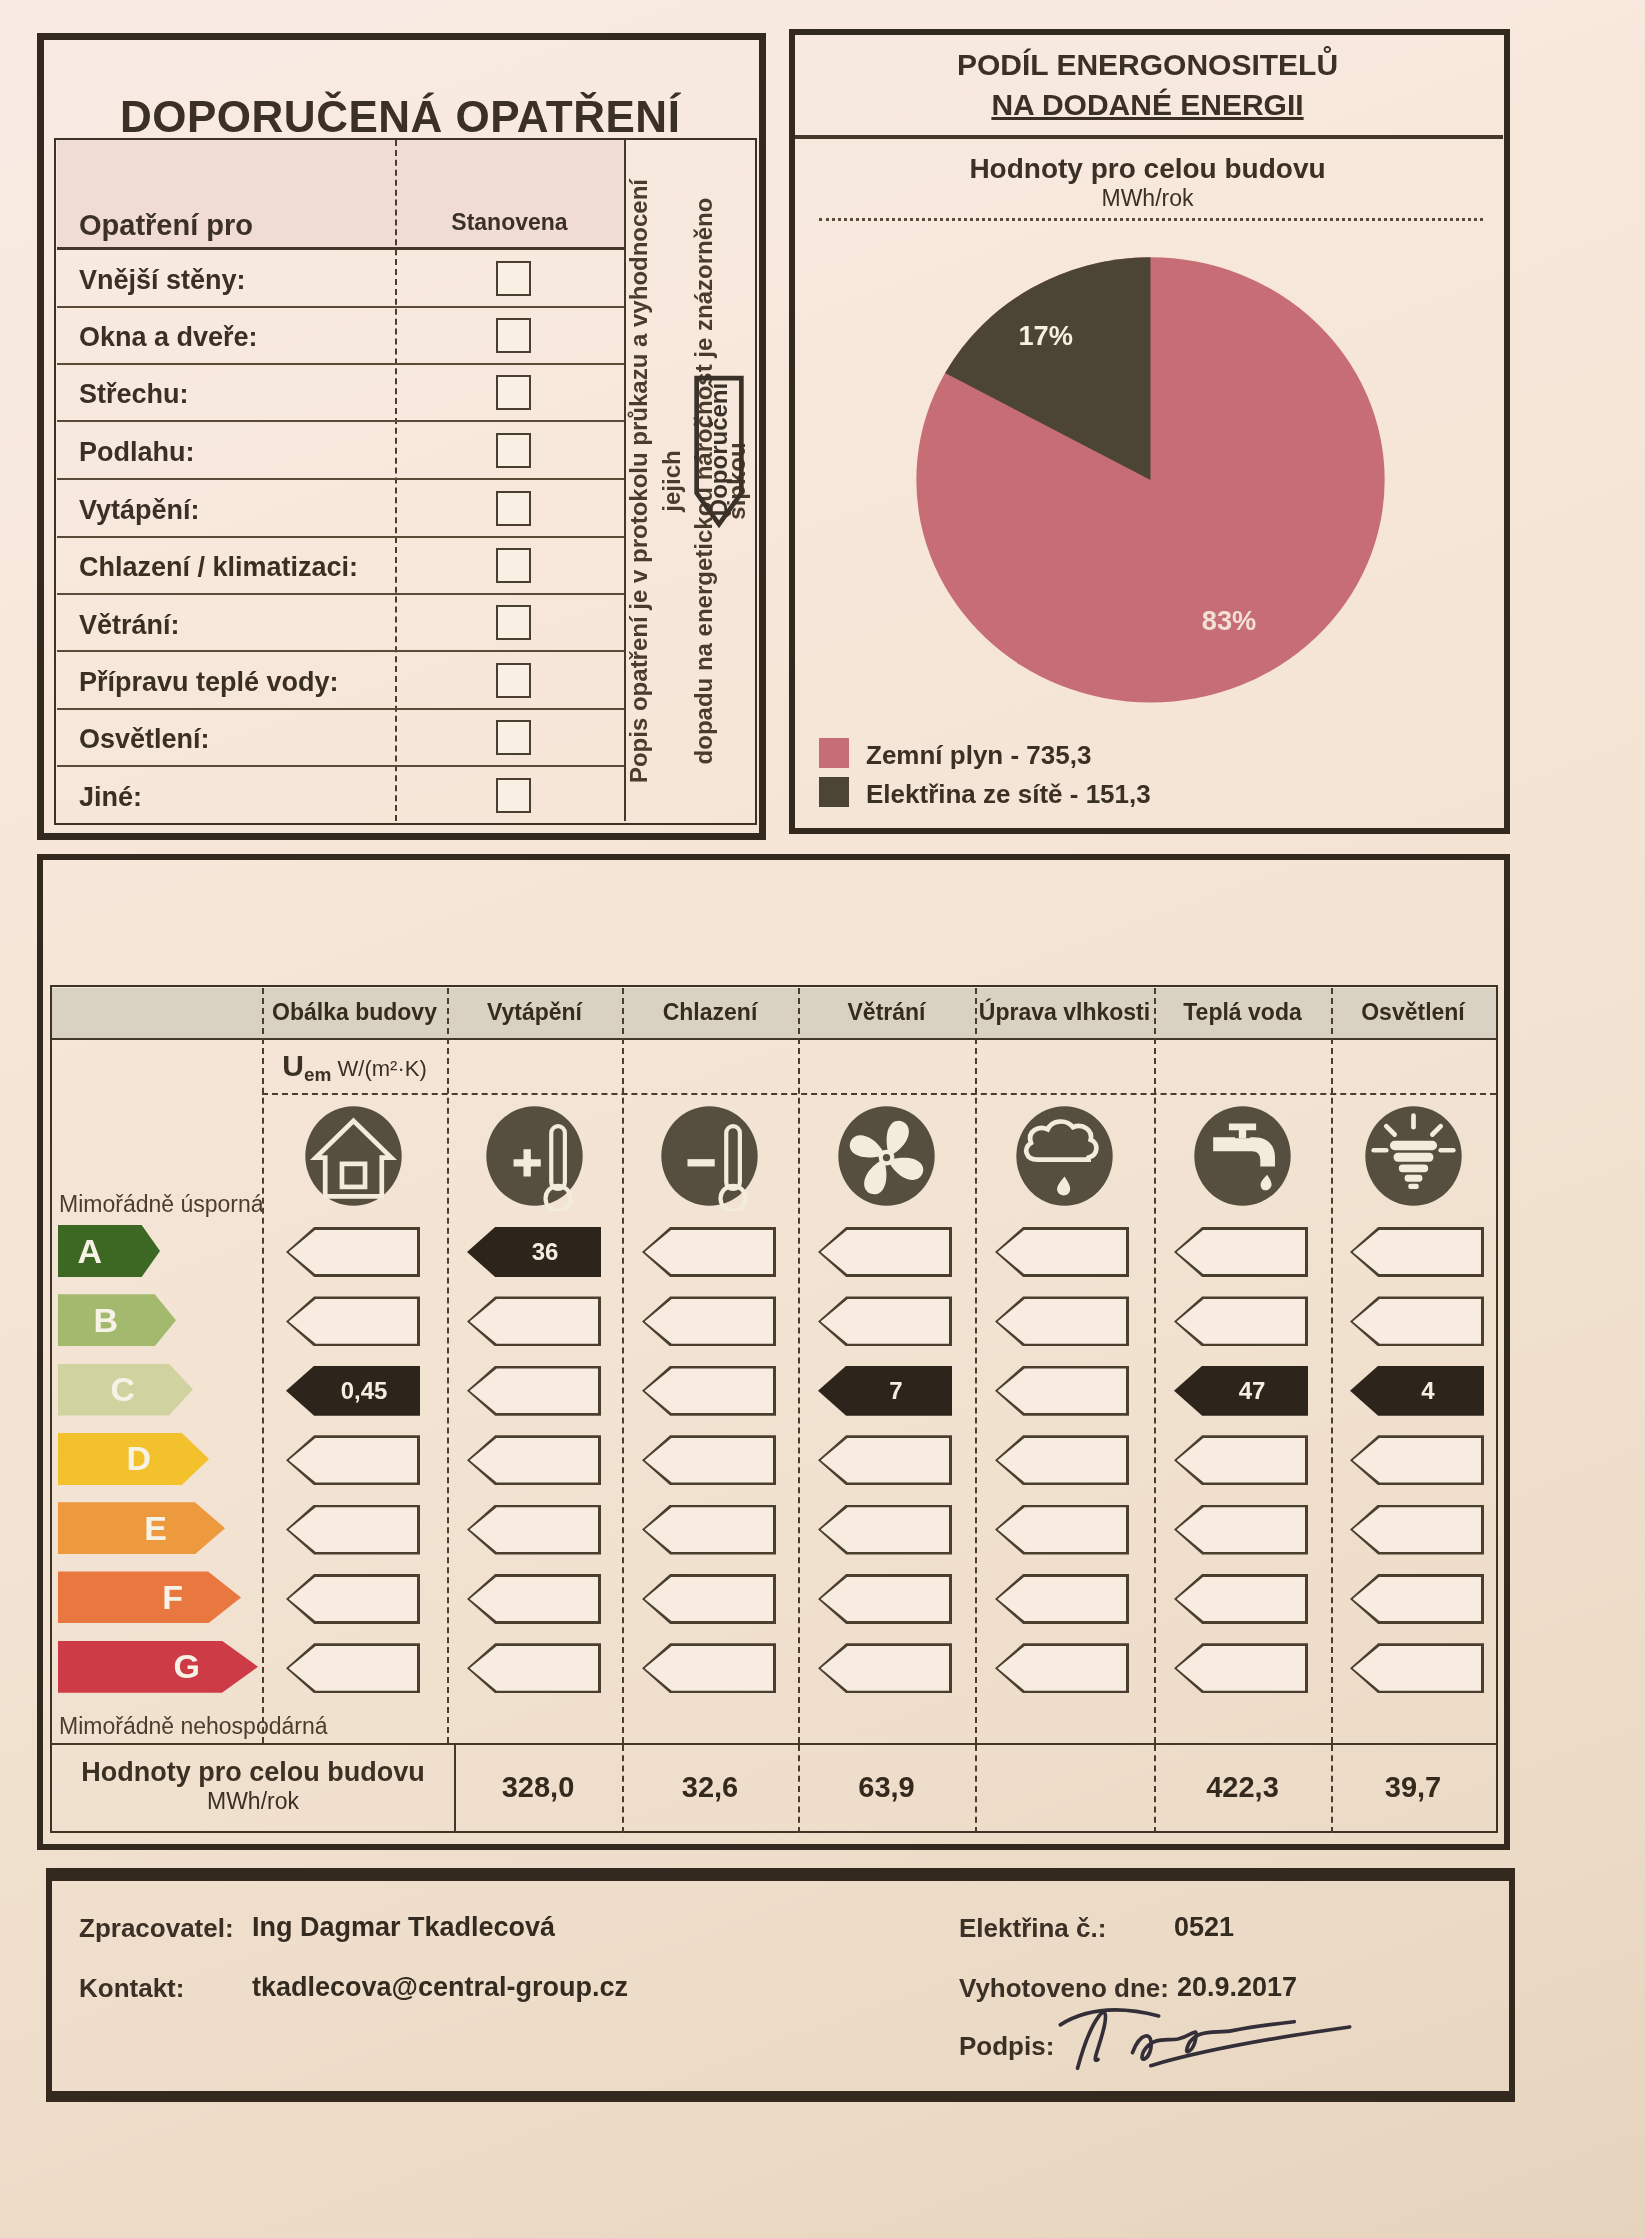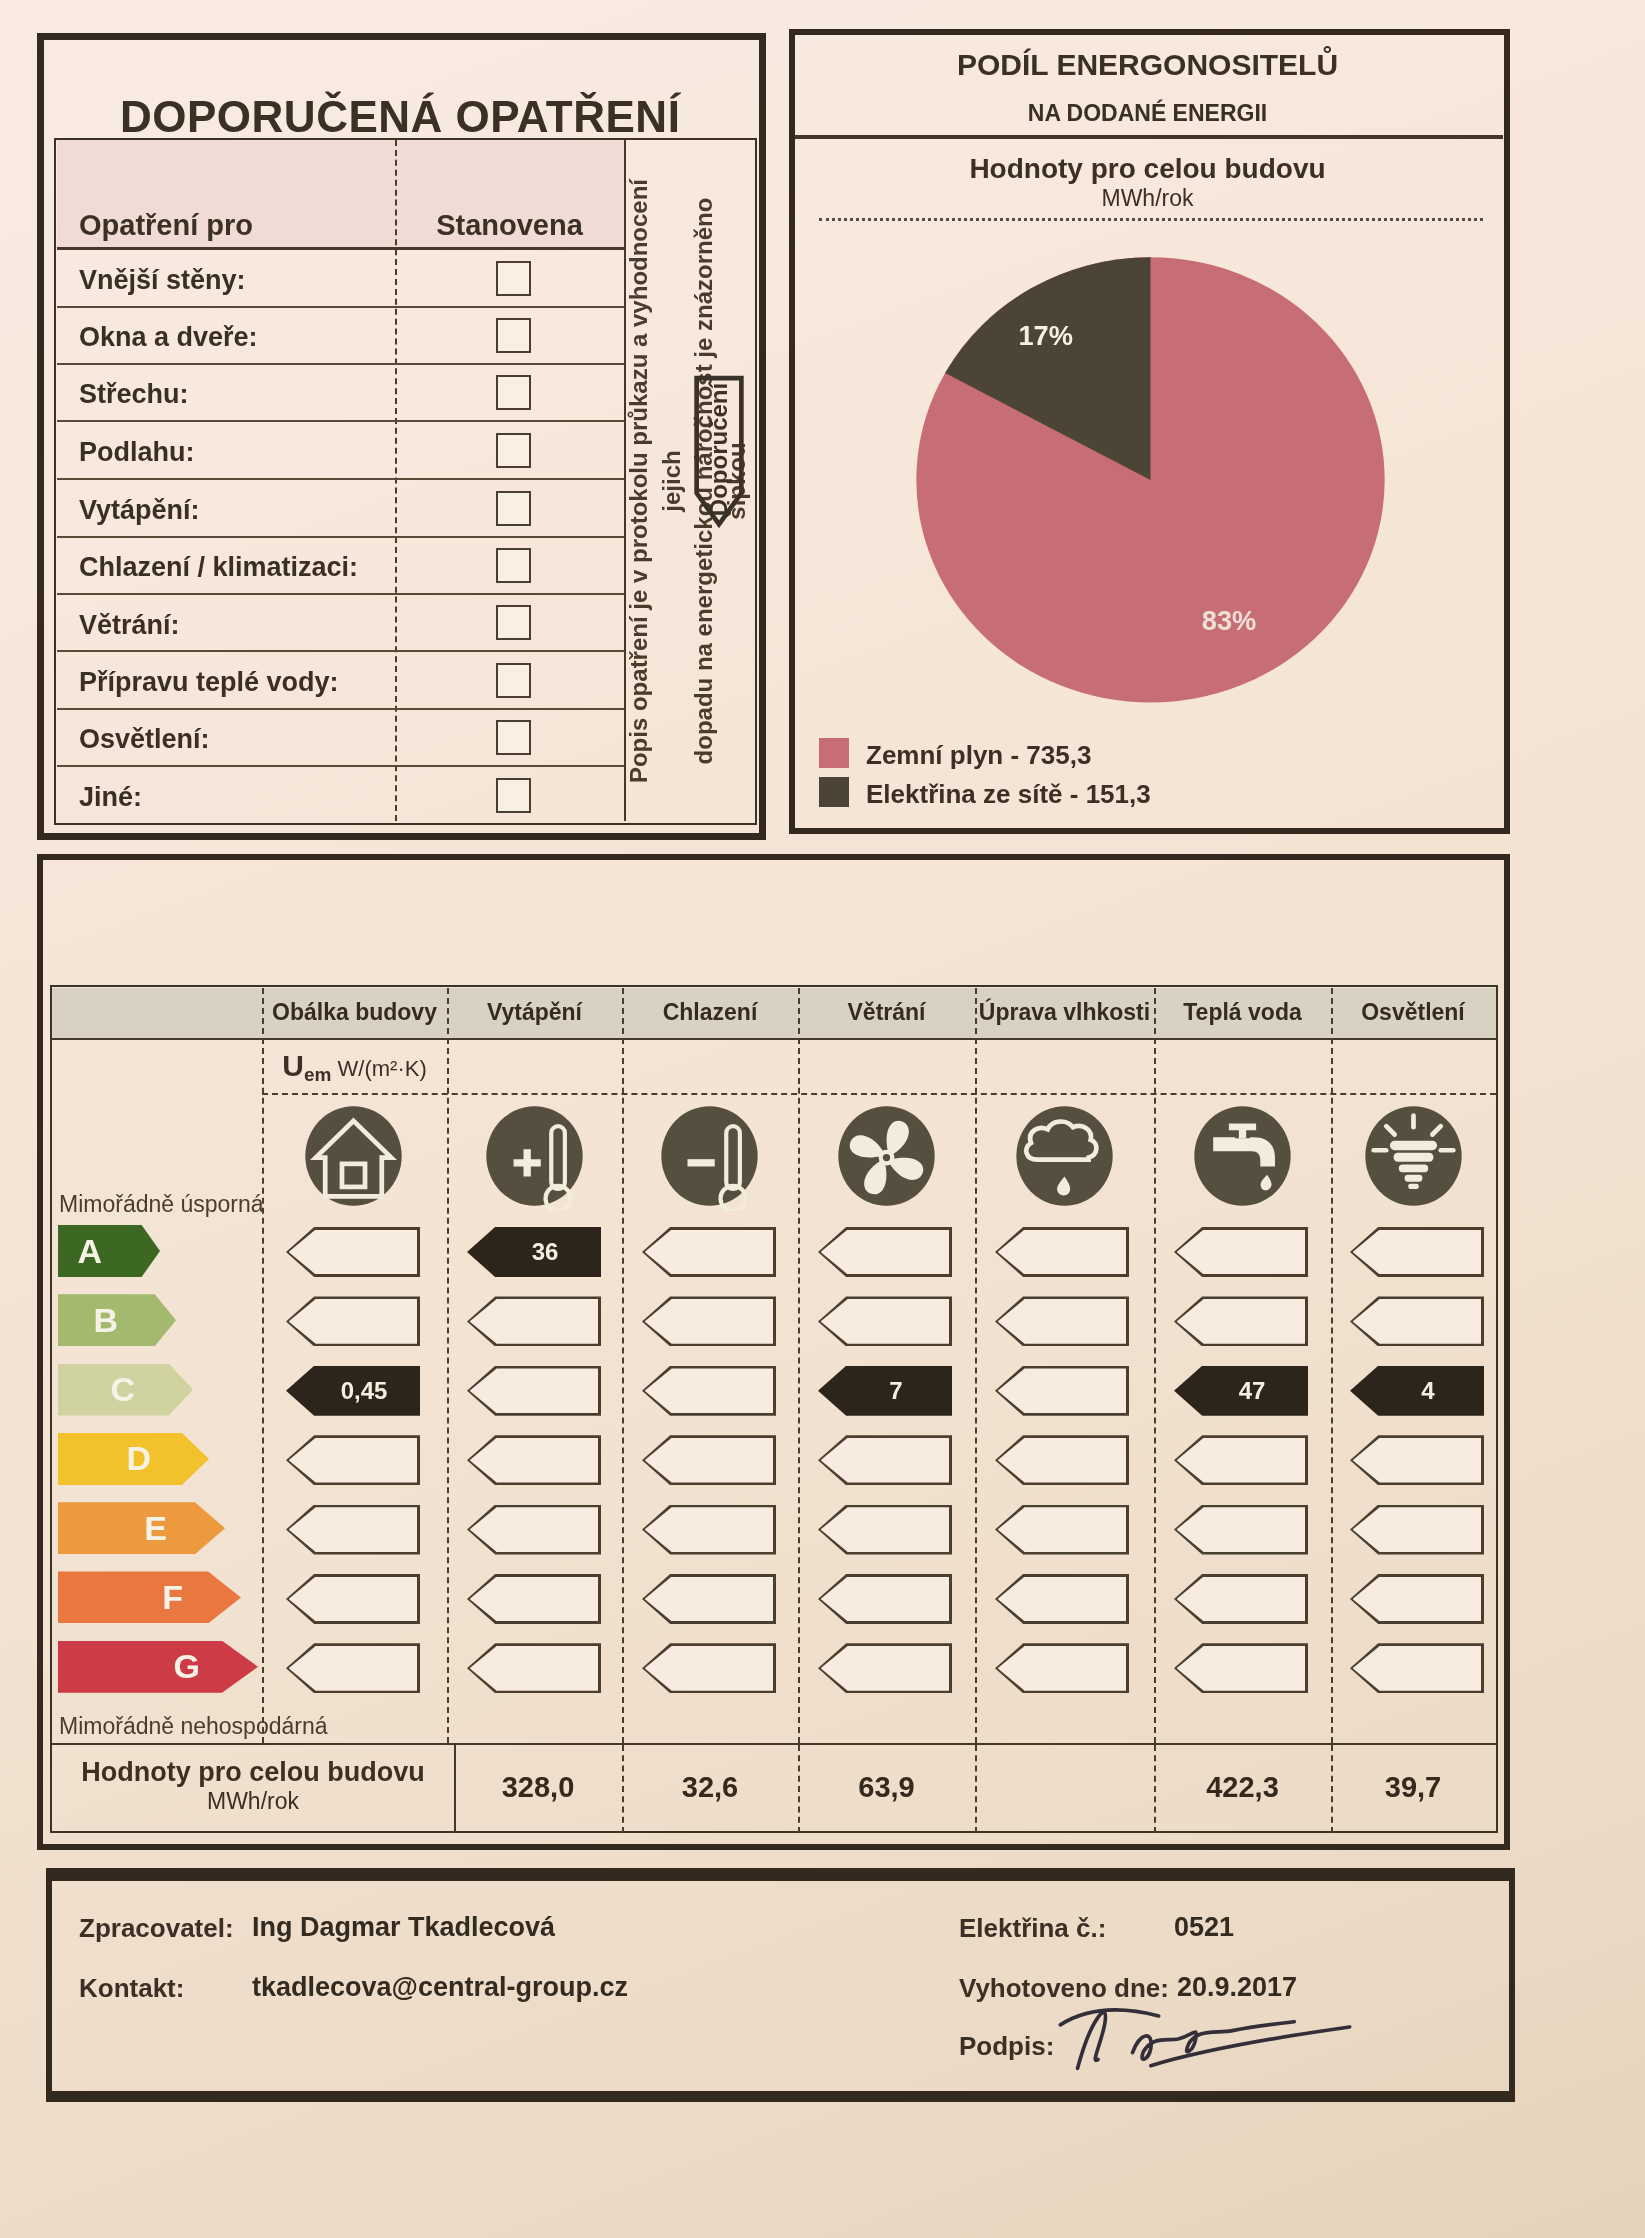--- a/index.html
+++ b/index.html
@@ -43,21 +43,21 @@
 
   <div class="box" style="left:37px;top:32.5px;width:729px;height:807px;">
     <div class="abs ctr b" style="left:15.7px;top:52px;width:681px;font-size:44px;letter-spacing:0.5px;">DOPORUČENÁ OPATŘENÍ</div>
   </div>
 
   <div class="abs" style="left:54px;top:138px;width:703px;height:687px;border:2.6px solid #3c3226;"></div>
 
   <div class="abs" style="left:57px;top:140px;width:568px;height:107px;background:#f0dcd4;"></div>
   <div class="hl" style="left:57px;top:247px;width:568px;height:2.6px;"></div>
   <div class="abs b" style="left:79px;top:209px;font-size:29px;">Opatření pro</div>
-  <div class="abs b ctr" style="left:414px;top:209px;width:191px;font-size:29px;">Stanovena</div>
+  <div class="abs b ctr" style="left:414px;top:209px;width:191px;font-size:23px;">Stanovena</div>
 
   <div class="vld" style="left:395px;top:140px;height:681px;"></div>
 
   <div class="abs mlabel" style="left:79px;top:265px;">Vnější stěny:</div>
   <span class="cb" style="left:496px;top:261px;"></span>
   <div class="rowline" style="left:57px;top:306px;width:568px;"></div>
 
   <div class="abs mlabel" style="left:79px;top:322px;">Okna a dveře:</div>
   <span class="cb" style="left:496px;top:318px;"></span>
   <div class="rowline" style="left:57px;top:363px;width:568px;"></div>
@@ -98,21 +98,21 @@
     <div>Popis opatření je v protokolu průkazu a vyhodnocení jejich</div>
     <div>dopadu na energetickou náročnost je znázorněno šipkou</div>
   </div>
   <svg class="abs" style="left:693px;top:373px;" width="52" height="157" viewBox="0 0 100 300">
     <path d="M7,9 H93 V230 L50,290 L7,230 Z" fill="none" stroke="#3a3128" stroke-width="9"></path>
   </svg>
   <div class="abs rot ctr" style="left:641px;top:435px;width:157px;height:29px;font-size:24px;font-weight:bold;color:#3a3128;">Doporučení</div>
 
   <div class="box" style="left:789px;top:29px;width:721px;height:805px;border-width:6.3px;"></div>
   <div class="abs ctr b" style="left:807px;top:48px;width:681px;font-size:30px;">PODÍL ENERGONOSITELŮ</div>
-  <div class="abs ctr b" style="left:807px;top:100px;width:681px;font-size:23px;">NA DODANÉ ENERGII</div>
+  <div class="abs ctr b" style="left:807px;top:88px;width:681px;font-size:30px;text-decoration:underline;">NA DODANÉ ENERGII</div>
   <div class="hl" style="left:795px;top:135px;width:708px;height:3.7px;"></div>
   <div class="abs ctr b" style="left:807px;top:153px;width:681px;font-size:28px;">Hodnoty pro celou budovu</div>
   <div class="abs ctr" style="left:807px;top:185px;width:681px;font-size:23px;">MWh/rok</div>
   <div class="abs" style="left:819px;top:218px;width:664px;border-top:3.7px dotted #5a4c3c;"></div>
 
   <svg class="abs" style="left:912px;top:252px;" width="477" height="461" viewBox="0 0 910 880">
     <ellipse cx="455" cy="435" rx="447" ry="425" fill="#c76d75"></ellipse>
     <path d="M455,435 L455,10 A447,425 0 0 0 63,231 Z" fill="#4c4536"></path>
     <text x="255" y="178" font-size="52" font-weight="bold" fill="#f6efe2" text-anchor="middle">17%</text>
     <text x="605" y="722" font-size="52" font-weight="bold" fill="#f2dfd6" text-anchor="middle">83%</text>

